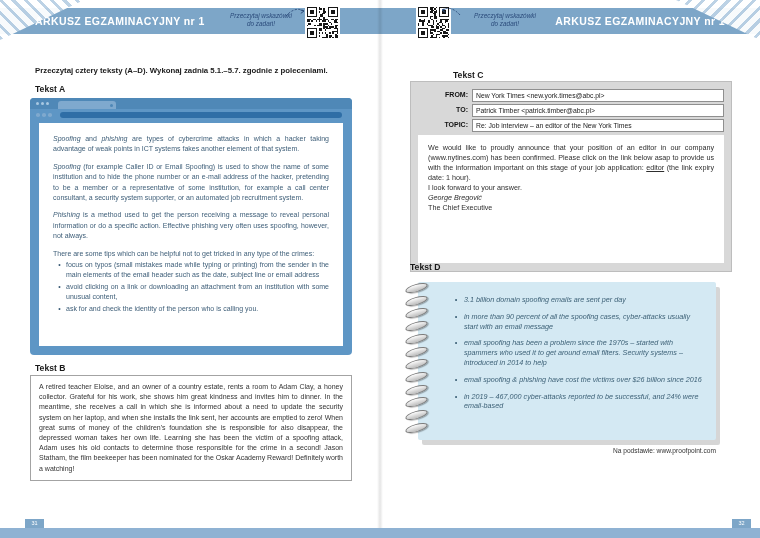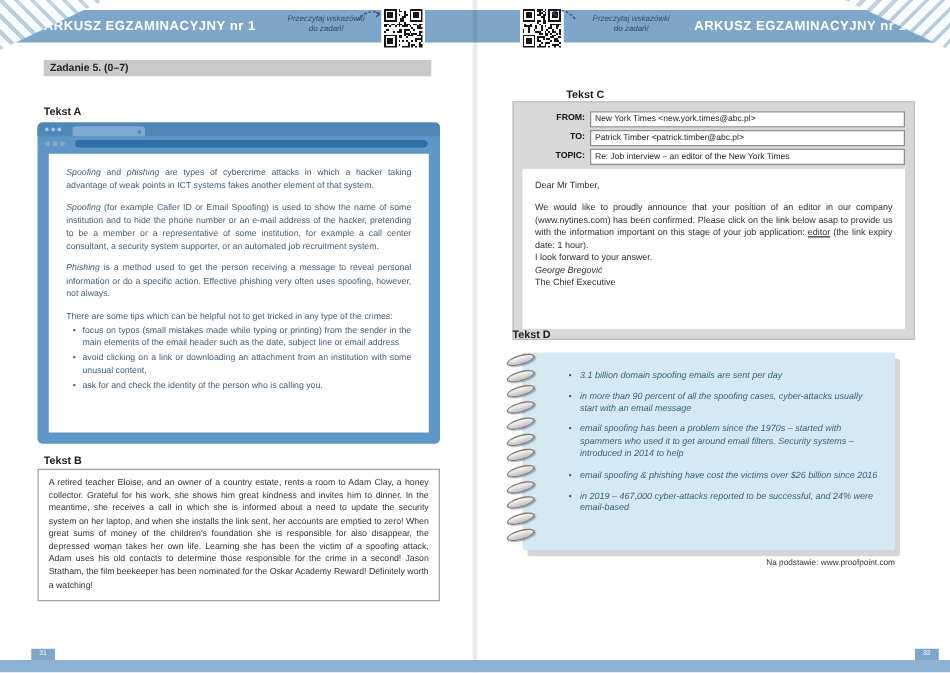--- a/index.html
+++ b/index.html
@@ -224,23 +224,21 @@
           <rect x="1" y="1" width="5" height="5" fill="#fff"></rect>
           <rect x="2" y="2" width="3" height="3" fill="#161616"></rect>
           <rect x="14" y="0" width="7" height="7" fill="#161616"></rect>
           <rect x="15" y="1" width="5" height="5" fill="#fff"></rect>
           <rect x="16" y="2" width="3" height="3" fill="#161616"></rect>
           <rect x="0" y="14" width="7" height="7" fill="#161616"></rect>
           <rect x="1" y="15" width="5" height="5" fill="#fff"></rect>
           <rect x="2" y="16" width="3" height="3" fill="#161616"></rect>
         </svg></div>
 
-    <div class="taskbar" data-name="task-header">
-      <span data-name="task-title">Zadanie 5. (0–7)</span>
-    </div>
+    <div class="instruction" data-name="task-instruction">Przeczytaj cztery teksty (A–D). Wykonaj zadnia 5.1.–5.7. zgodnie z poleceniami.</div>
 
     <div class="tlabel tlabel-a" data-name="tekst-a-label">Tekst A</div>
     <div class="browser" data-name="browser-window">
       <div class="b-top" data-name="browser-titlebar">
         <span class="dots" data-name="window-buttons-icon">
             <i></i>
             <i></i>
             <i></i>
           </span>
         <span class="tab" data-name="browser-tab">
@@ -433,21 +431,20 @@
       </div>
       <div class="erow" data-name="email-to-row">
         <span class="elabel" data-name="to-label">TO:</span>
         <span class="efield" data-name="to-field">Patrick Timber &lt;patrick.timber@abc.pl&gt;</span>
       </div>
       <div class="erow" data-name="email-topic-row">
         <span class="elabel" data-name="topic-label">TOPIC:</span>
         <span class="efield" data-name="topic-field">Re: Job interview – an editor of the New York Times</span>
       </div>
       <div class="ebody" data-name="email-body">
-        <div class="sal" data-name="salutation">Dear Mr Timber,</div>
         <p class="epara" data-name="email-paragraph"><span data-name="text-segment">We would like to proudly announce that your position of an editor in our company (www.nytines.com) has been confirmed. Please click on the link below asap to provide us with the information important on this stage of your job application: </span><span data-name="inline-link" style="text-decoration: underline;">editor</span><span data-name="text-segment"> (the link expiry date: 1 hour).</span></p>
         <div data-name="email-line2">I look forward to your answer.</div>
         <div class="sig-name" data-name="signature-name">George Bregović</div>
         <div data-name="signature-role">The Chief Executive</div>
       </div>
     </div>
 
     <div class="tlabel tlabel-d" data-name="tekst-d-label">Tekst D</div>
     <div class="notebook" data-name="notebook-note">
       <div class="spiral" data-name="spiral-binding-icon">

